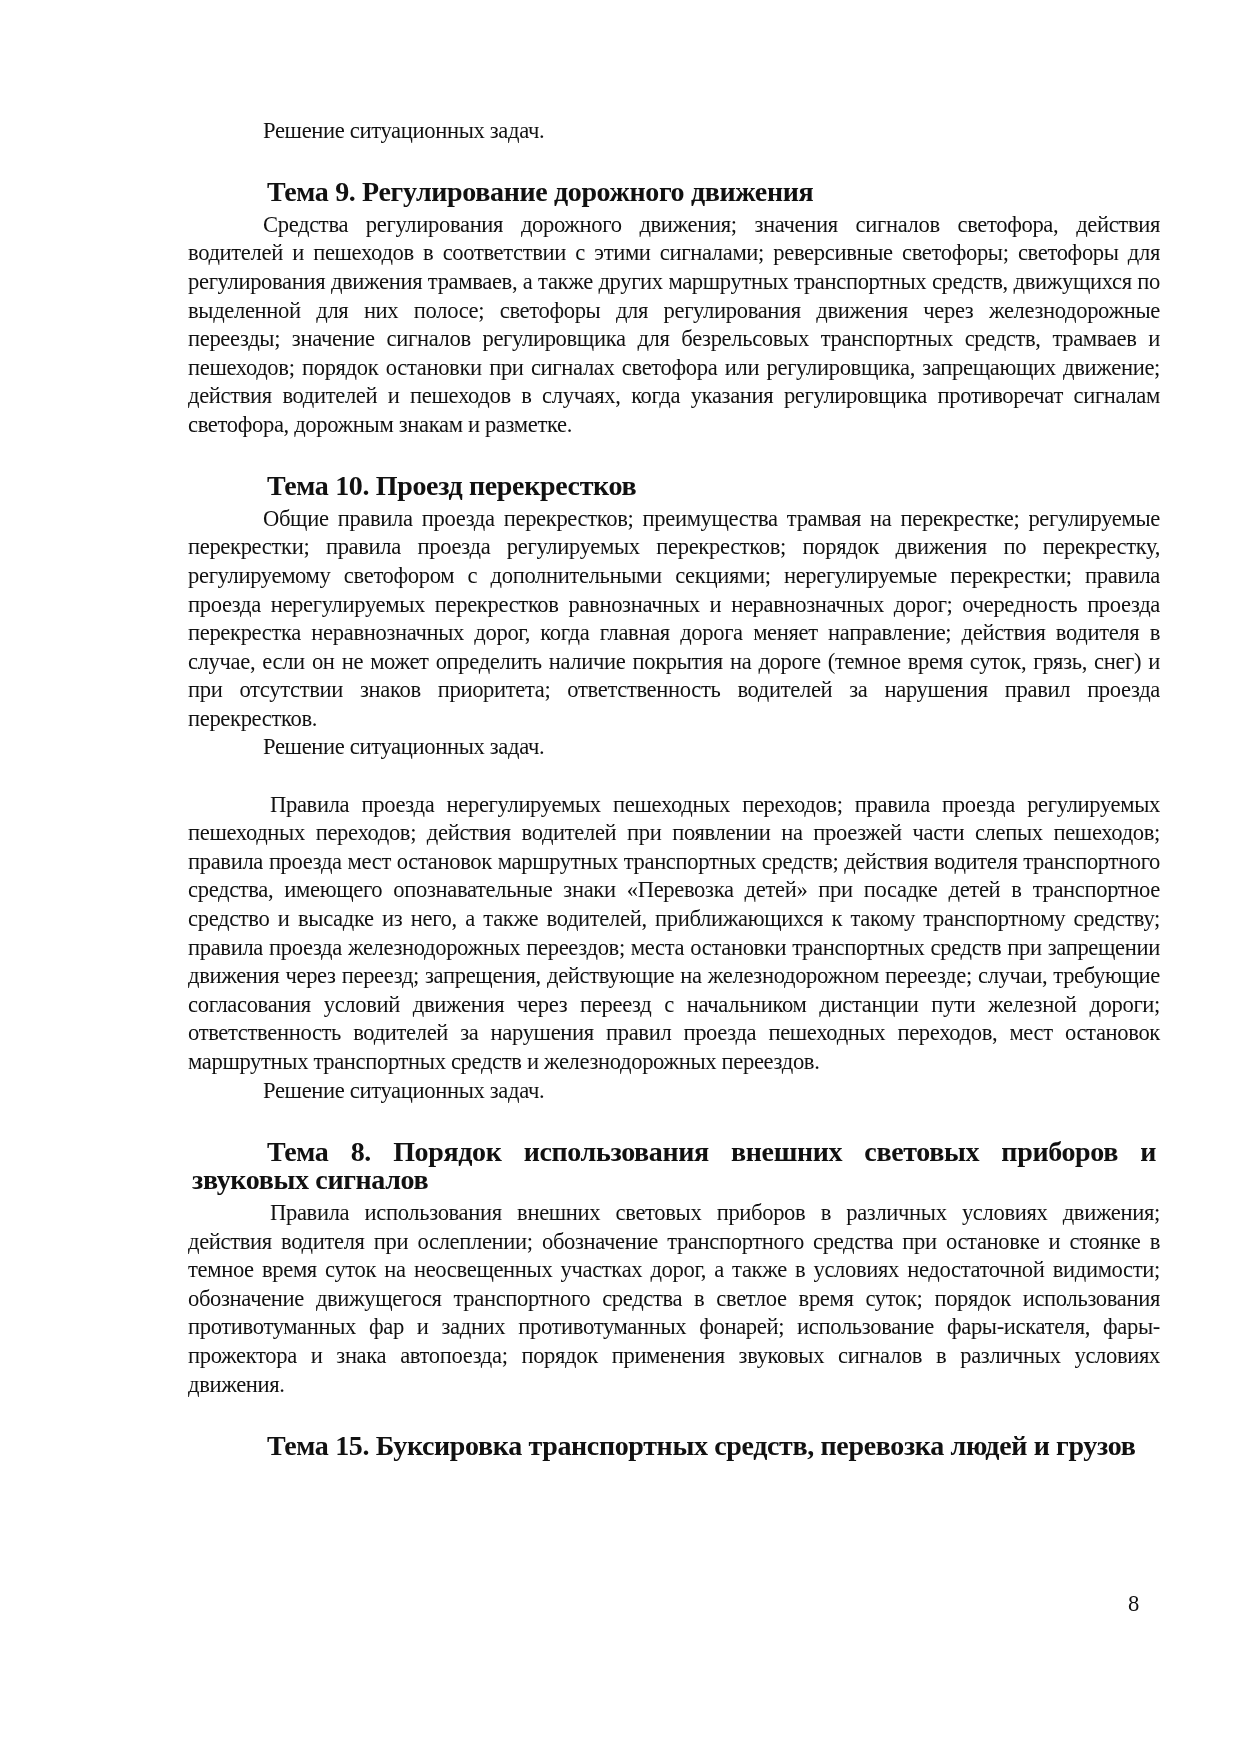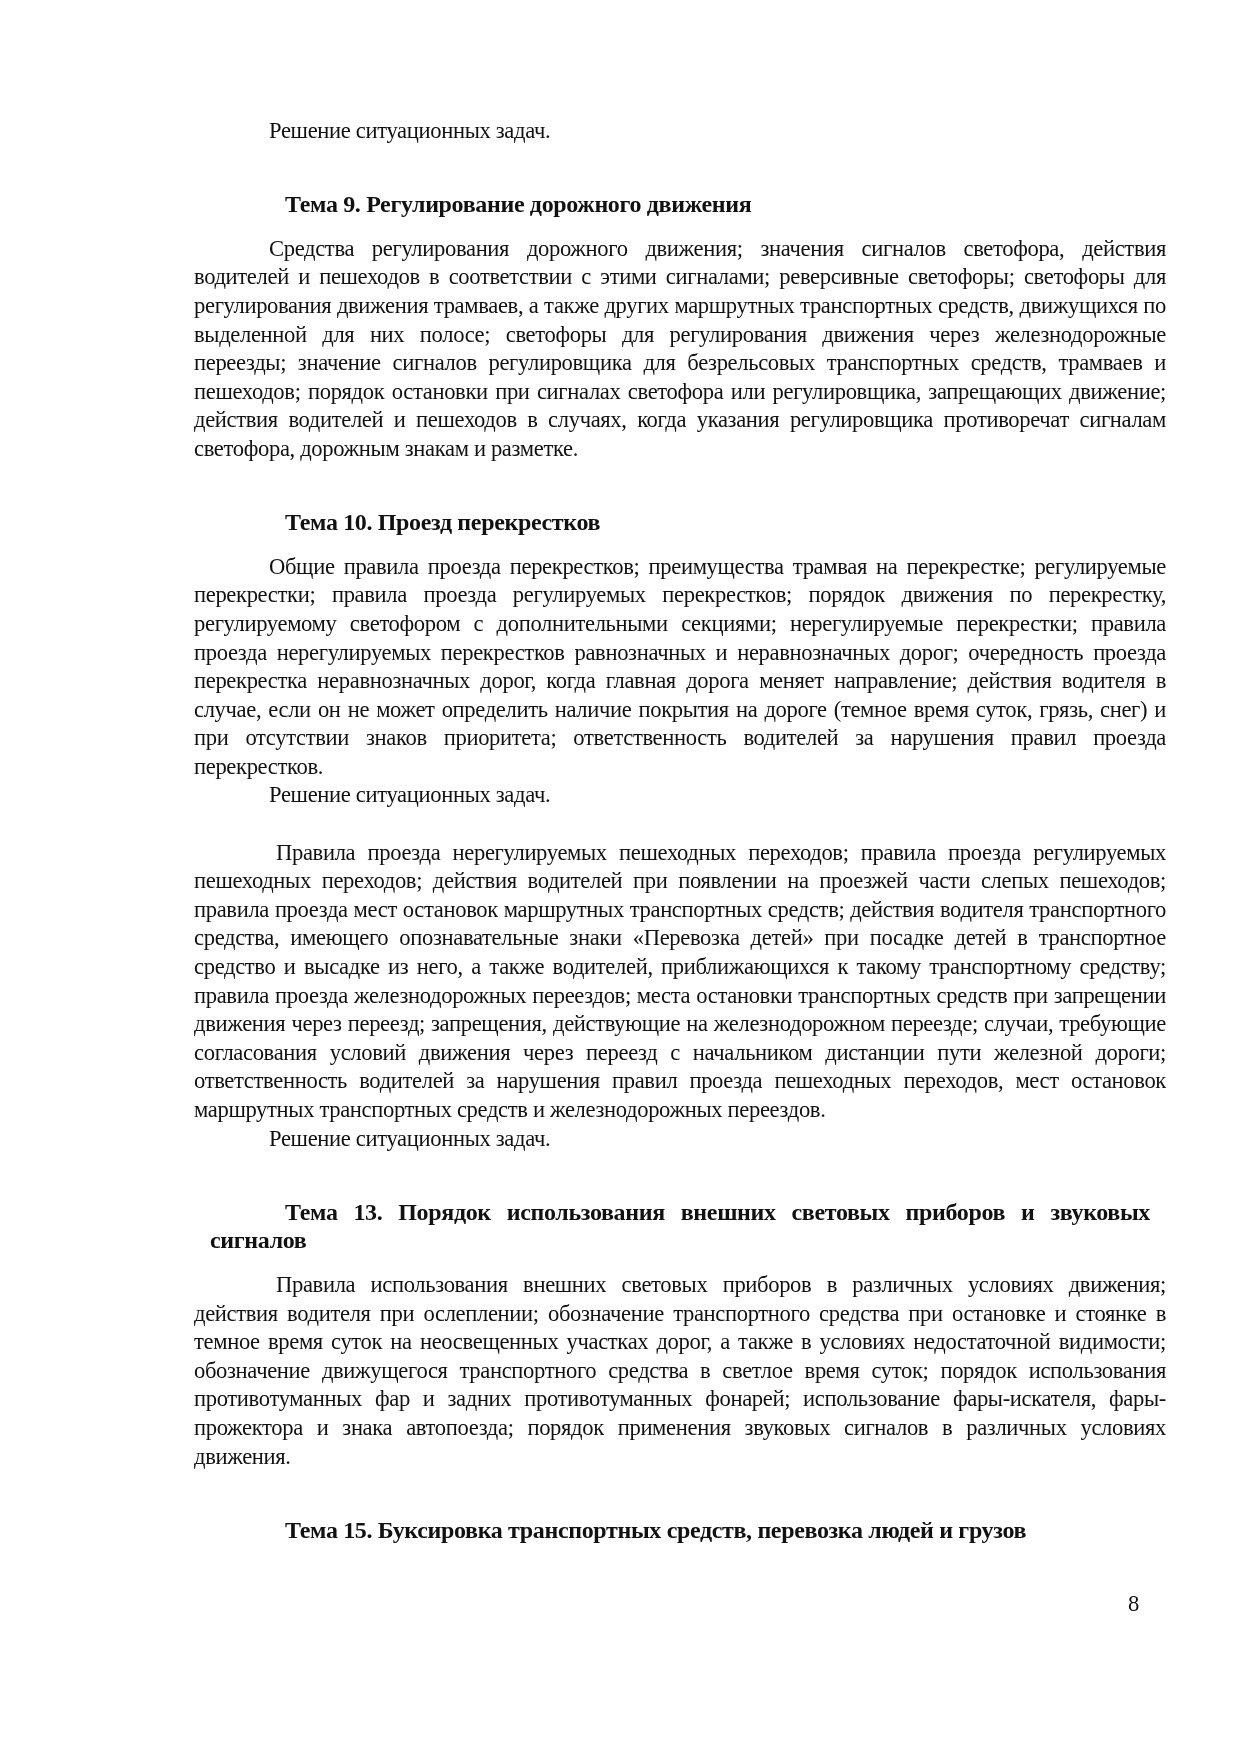--- a/index.html
+++ b/index.html
@@ -6,40 +6,40 @@
   body {
     width: 1241px;
     height: 1755px;
     position: relative;
     overflow: hidden;
     font-family: "Liberation Serif", "DejaVu Serif", serif;
     color: #111111;
   }
   .page {
     position: absolute;
-    left: 194px;
+    left: 188px;
     top: 117px;
     width: 972px;
   }
   .p {
     font-size: 22.6px;
     line-height: 28.6px;
     text-align: justify;
     margin: 0;
     letter-spacing: -0.35px;
     word-spacing: 0px;
   }
   .indent { text-indent: 75px; }
   .indent-plus { text-indent: 82px; }
   .heading {
-    font-size: 24px;
+    font-size: 28px;
     line-height: 28.6px;
     font-weight: bold;
     text-align: justify;
-    margin: 16px;
+    margin: 4px;
     text-indent: 75px;
     letter-spacing: -0.35px;
   }
   .gap { height: 28.6px; }
   .page-number {
     position: absolute;
     left: 1128px;
     top: 1590px;
     font-size: 22.6px;
     line-height: 28px;
@@ -66,21 +66,21 @@
   </section>
   <div class="gap"></div>
 
   <section>
     <p class="p indent-plus">Правила проезда нерегулируемых пешеходных переходов; правила проезда регулируемых пешеходных переходов; действия водителей при появлении на проезжей части слепых пешеходов; правила проезда мест остановок маршрутных транспортных средств; действия водителя транспортного средства, имеющего опознавательные знаки «Перевозка детей» при посадке детей в транспортное средство и высадке из него, а также водителей, приближающихся к такому транспортному средству; правила проезда железнодорожных переездов; места остановки транспортных средств при запрещении движения через переезд; запрещения, действующие на железнодорожном переезде; случаи, требующие согласования условий движения через переезд с начальником дистанции пути железной дороги; ответственность водителей за нарушения правил проезда пешеходных переходов, мест остановок маршрутных транспортных средств и железнодорожных переездов.</p>
     <p class="p indent">Решение ситуационных задач.</p>
   </section>
   <div class="gap"></div>
 
   <section>
-    <h2 class="heading">Тема 13. Порядок использования внешних световых приборов и звуковых сигналов</h2>
+    <h2 class="heading">Тема 8. Порядок использования внешних световых приборов и звуковых сигналов</h2>
     <p class="p indent-plus">Правила использования внешних световых приборов в различных условиях движения; действия водителя при ослеплении; обозначение транспортного средства при остановке и стоянке в темное время суток на неосвещенных участках дорог, а также в условиях недостаточной видимости; обозначение движущегося транспортного средства в светлое время суток; порядок использования противотуманных фар и задних противотуманных фонарей; использование фары-искателя, фары-прожектора и знака автопоезда; порядок применения звуковых сигналов в различных условиях движения.</p>
   </section>
   <div class="gap"></div>
 
   <section>
     <h2 class="heading">Тема 15. Буксировка транспортных средств, перевозка людей и грузов</h2>
   </section>
 
 </div>
 

